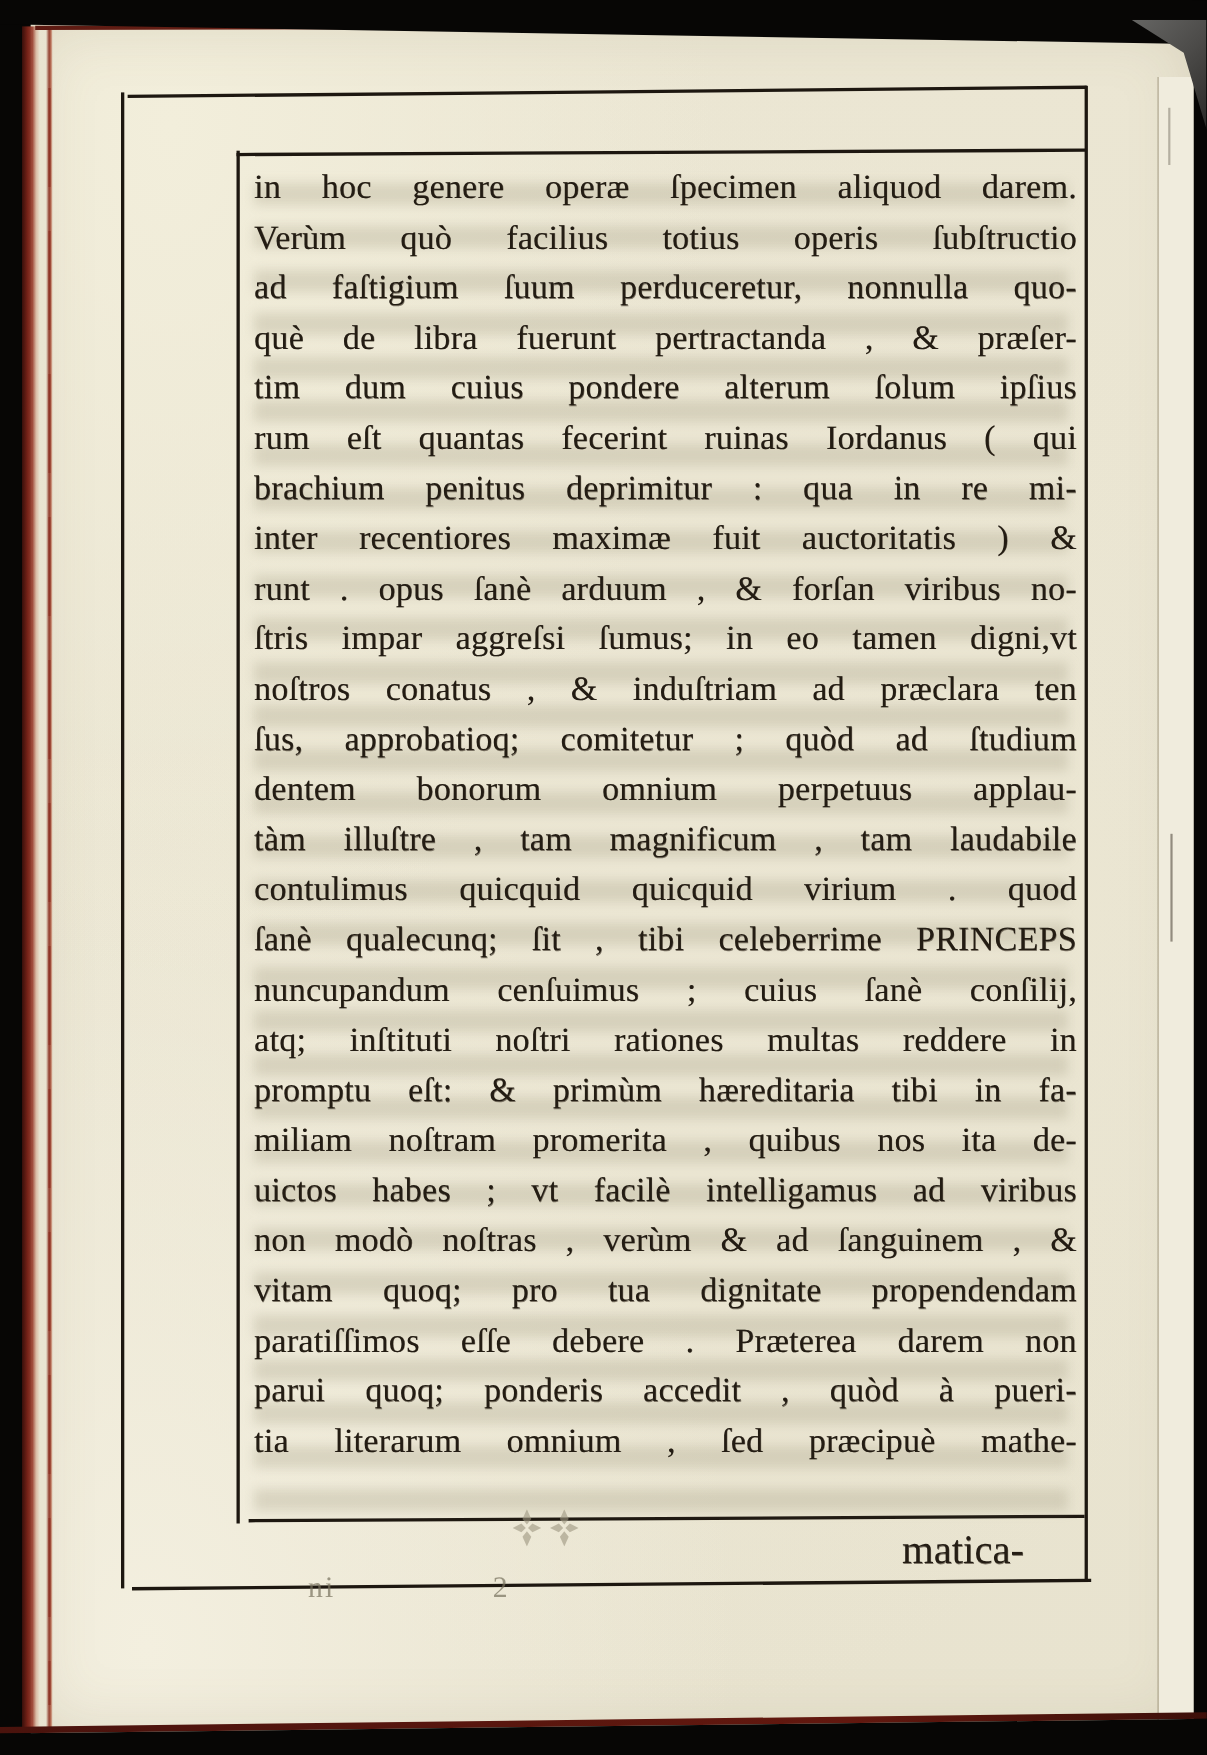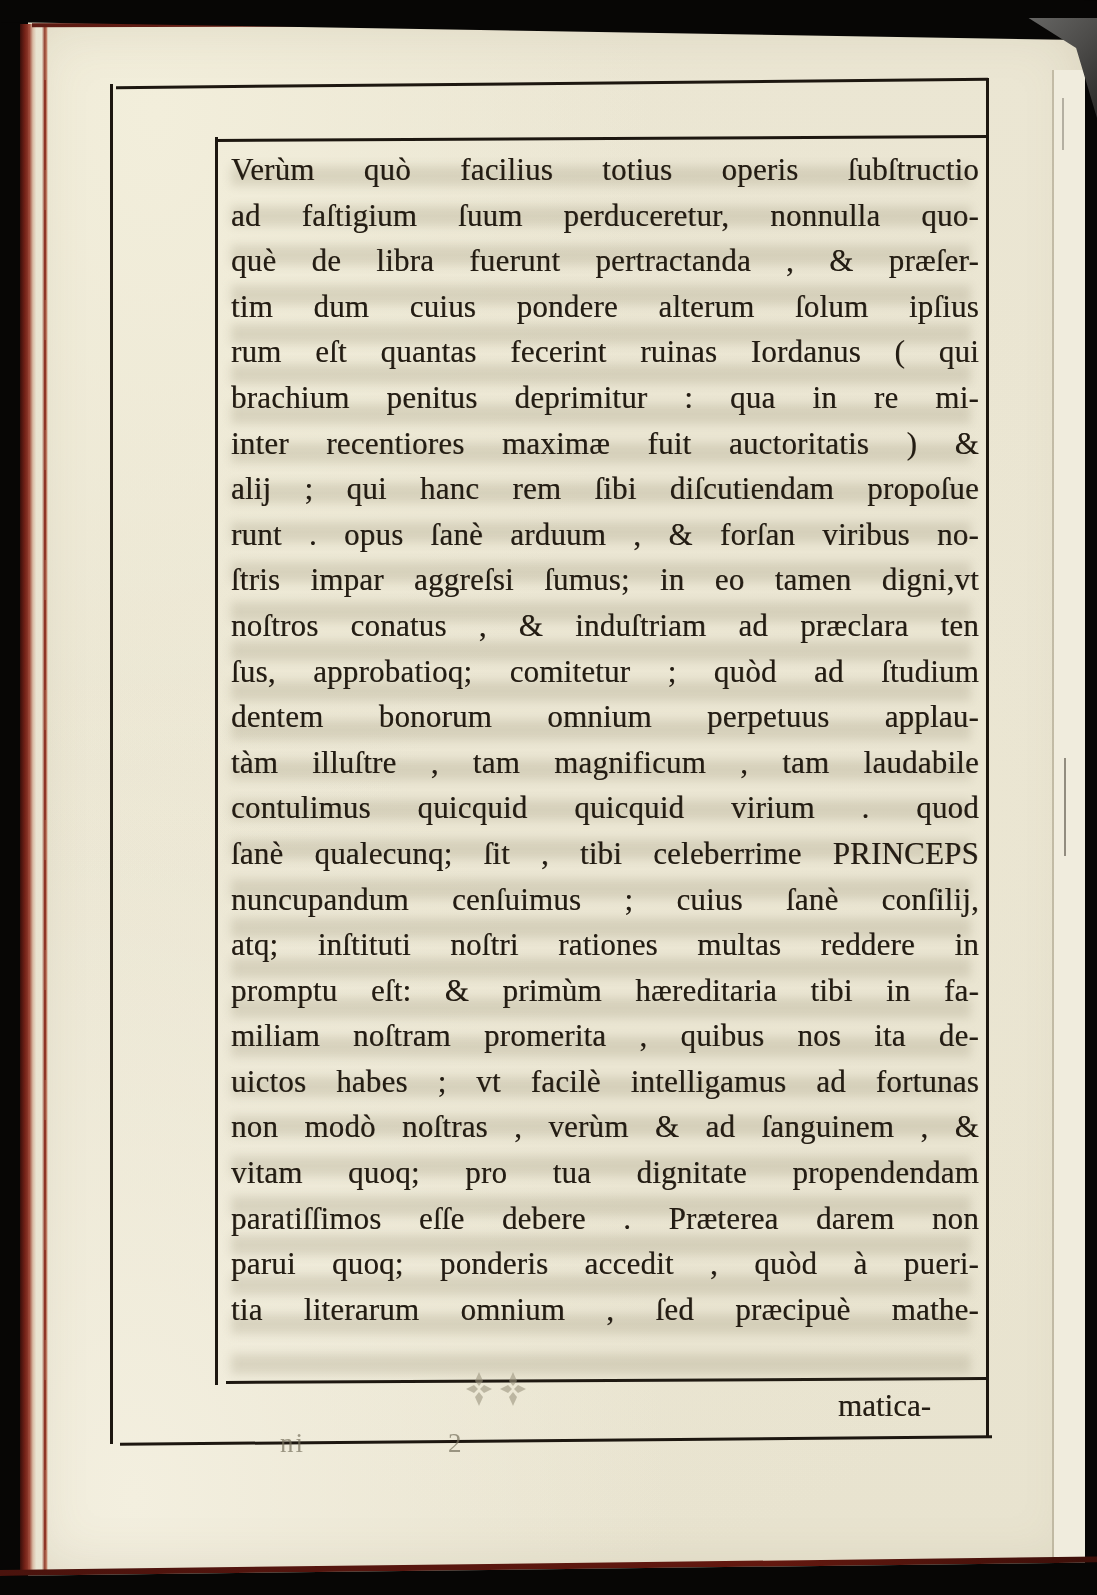--- a/index.html
+++ b/index.html
@@ -82,21 +82,21 @@
     text-shadow:.4px .4px .6px rgba(40,30,18,.55);
   }
   .showthrough{
     position:absolute;left:203px;top:140px;width:740px;height:1230px;
     background:repeating-linear-gradient(to bottom,
       rgba(165,158,132,.30) 6px 26px, rgba(165,158,132,0) 26px 45.6px);
     filter:blur(5px);
   }
   .catchword{
     position:absolute;left:203px;top:1368px;width:700px;
-    text-align:right;font-size:31px;color:#241d14;
+    text-align:right;font-size:37px;color:#241d14;
     text-shadow:.4px .4px .6px rgba(40,30,18,.55);
   }
   .ghost{
     position:absolute;font-size:27px;color:rgba(118,112,92,.70);
     filter:blur(.7px);letter-spacing:2px;margin-top:40px;
   }
   .ghost-ni{left:252px;top:1368px;}
   .ghost-2{left:420px;top:1368px;}
   .orn{position:absolute;opacity:.6;filter:blur(.4px);}
   .orn-1{left:438px;top:1352px;}
@@ -118,41 +118,41 @@
   <div class="rule outer-left"></div>
   <div class="rule outer-bottom"></div>
   <div class="rule frame-right"></div>
   <div class="rule inner-top"></div>
   <div class="rule inner-left"></div>
   <div class="rule inner-bottom"></div>
 
   <div class="showthrough"></div>
 
   <div class="text-block">
+      <div class="tline">in hoc genere operæ ſpecimen aliquod darem.</div>
       <div class="tline">Verùm quò facilius totius operis ſubſtructio</div>
       <div class="tline">ad faſtigium ſuum perduceretur, nonnulla quo-</div>
       <div class="tline">què de libra fuerunt pertractanda , &amp; præſer-</div>
       <div class="tline">tim dum cuius pondere alterum ſolum ipſius</div>
       <div class="tline">rum eſt quantas fecerint ruinas Iordanus ( qui</div>
       <div class="tline">brachium penitus deprimitur : qua in re mi-</div>
       <div class="tline">inter recentiores maximæ fuit auctoritatis ) &amp;</div>
-      <div class="tline">alij ; qui hanc rem ſibi diſcutiendam propoſue</div>
       <div class="tline">runt . opus ſanè arduum , &amp; forſan viribus no-</div>
       <div class="tline">ſtris impar aggreſsi ſumus; in eo tamen digni,vt</div>
       <div class="tline">noſtros conatus , &amp; induſtriam ad præclara ten</div>
       <div class="tline">ſus, approbatioq; comitetur ; quòd ad ſtudium</div>
       <div class="tline">dentem bonorum omnium perpetuus applau-</div>
       <div class="tline">tàm illuſtre , tam magnificum , tam laudabile</div>
       <div class="tline">contulimus quicquid quicquid virium . quod</div>
       <div class="tline">ſanè qualecunq; ſit , tibi celeberrime PRINCEPS</div>
       <div class="tline">nuncupandum cenſuimus ; cuius ſanè conſilij,</div>
       <div class="tline">atq; inſtituti noſtri rationes multas reddere in</div>
       <div class="tline">promptu eſt: &amp; primùm hæreditaria tibi in fa-</div>
       <div class="tline">miliam noſtram promerita , quibus nos ita de-</div>
-      <div class="tline">uictos habes ; vt facilè intelligamus ad fortunas</div>
+      <div class="tline">uictos habes ; vt facilè intelligamus ad viribus</div>
       <div class="tline">non modò noſtras , verùm &amp; ad ſanguinem , &amp;</div>
       <div class="tline">vitam quoq; pro tua dignitate propendendam</div>
       <div class="tline">paratiſſimos eſſe debere . Præterea darem non</div>
       <div class="tline">parui quoq; ponderis accedit , quòd à pueri-</div>
       <div class="tline">tia literarum omnium , ſed præcipuè mathe-</div>
     </div>
 
   <div class="catchword">matica-</div>
 
   <div class="ghost ghost-ni">ni</div>

